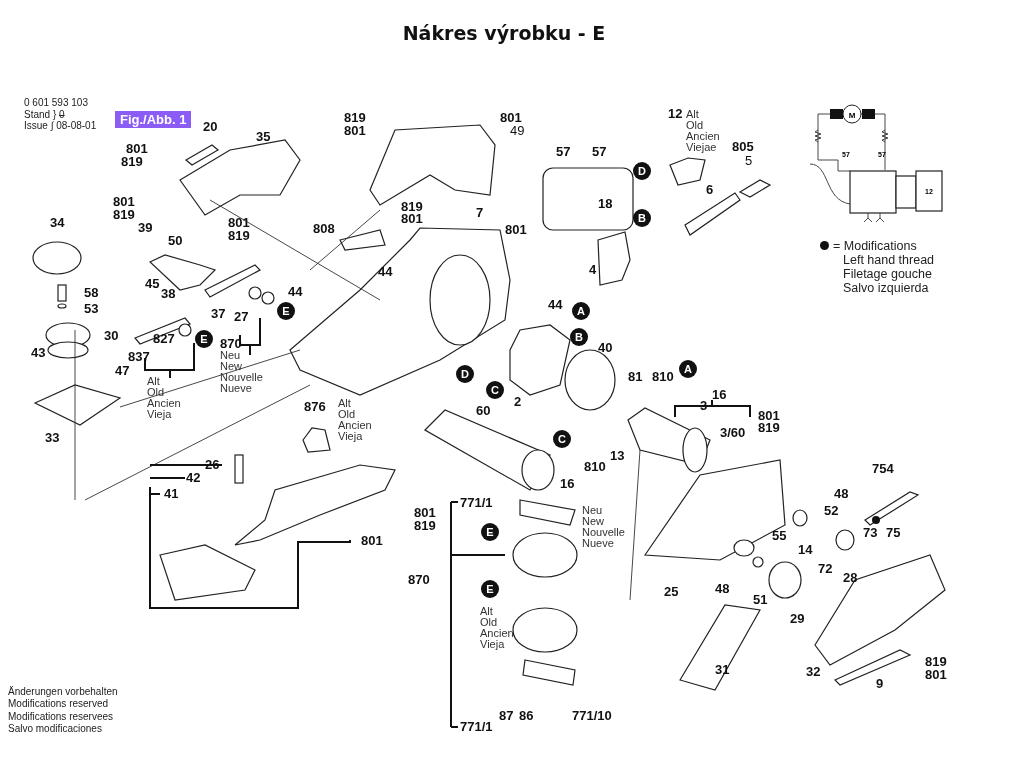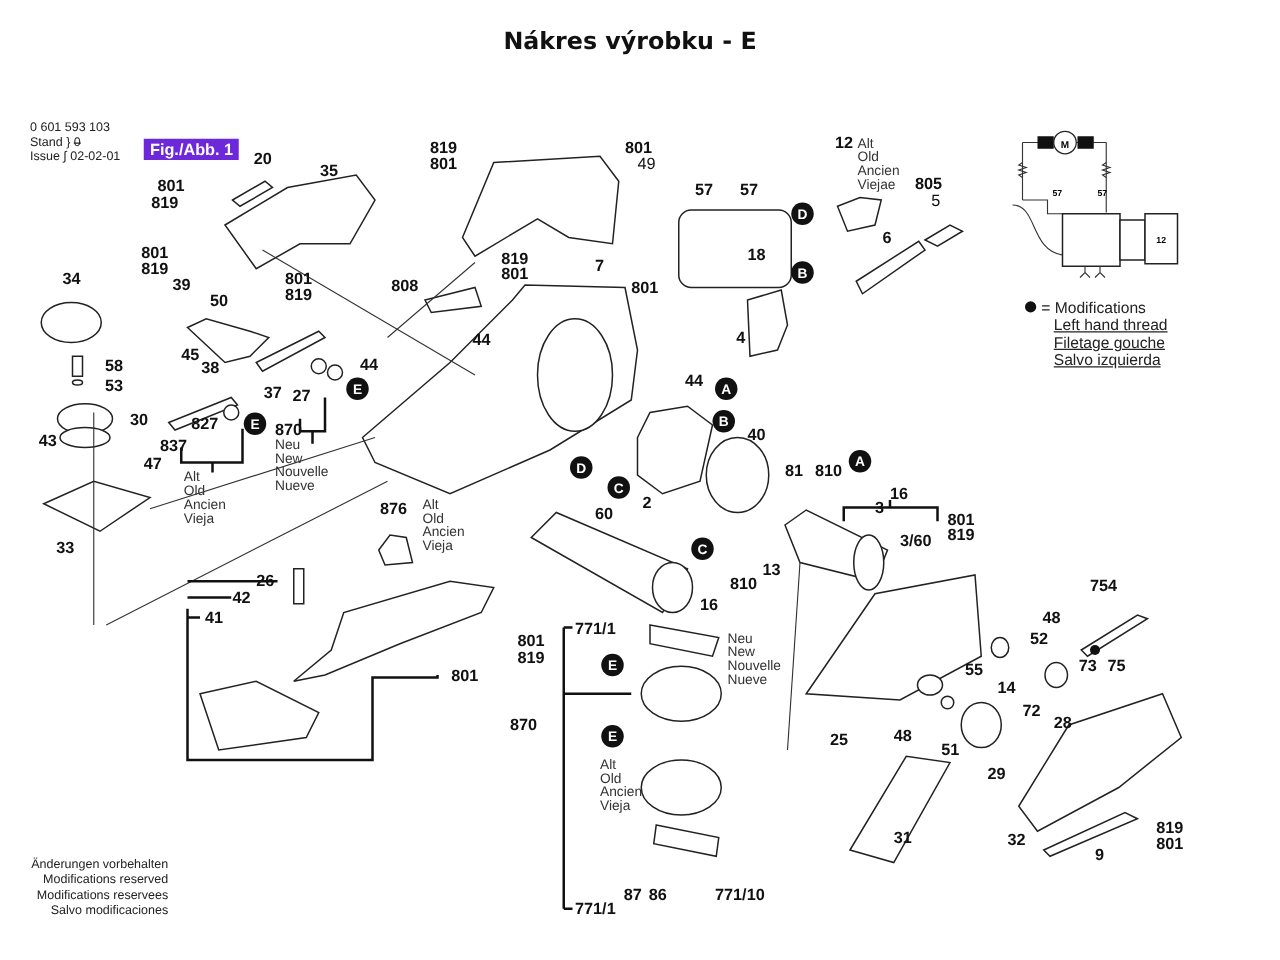--- a/index.html
+++ b/index.html
@@ -1,41 +1,41 @@
 <!DOCTYPE html>
 <html><head>
 <meta charset="utf-8">
 <style>
   html, body { margin:0; padding:0; background:#fff; }
   body { width:1024px; height:768px; position:relative; overflow:hidden; font-family:"Liberation Sans", sans-serif; color:#111; }
   .title { position:absolute; left:0; width:812px; top:22px; text-align:center; font-family:"DejaVu Sans", sans-serif; font-weight:bold; font-size:19px; padding-left:196px; box-sizing:border-box; }
   .meta { position:absolute; left:24px; top:97px; font-size:10px; line-height:11.5px; color:#222; }
-  .fig { position:absolute; left:115px; top:111px; background:#6d28d9; color:#fff; font-weight:bold; font-size:13px; padding:1px 5px; }
-  .footer { position:absolute; left:25px; top:686px; font-size:10px; line-height:12.4px; color:#222;text-align:right; }
+  .fig { position:absolute; left:115px; top:111px; background:#8b5cf6; color:#fff; font-weight:bold; font-size:13px; padding:1px 5px; }
+  .footer { position:absolute; left:8px; top:686px; font-size:10px; line-height:12.4px; color:#222; }
   .legend { position:absolute; left:820px; top:239px; font-size:12.5px; line-height:14px; color:#222; }
   .legend .dot { display:inline-block; width:9px; height:9px; border-radius:50%; background:#111; margin-right:4px; vertical-align:0px; }
-  .legend .ind { padding-left:23px;text-decoration:underline; }
+  .legend .ind { padding-left:23px; }
   svg#diagram { position:absolute; left:0; top:0; }
   .lbl { font-family:"Liberation Sans", sans-serif; font-weight:bold; font-size:13px; fill:#111; }
   .lbls { font-family:"Liberation Sans", sans-serif; font-size:11px; fill:#333; }
   .circ { fill:#111; }
   .circtext { fill:#fff; font-family:"Liberation Sans", sans-serif; font-weight:bold; font-size:11px; }
   .part { fill:#fff; stroke:#222; stroke-width:1.2; }
   .ln { stroke:#333; stroke-width:0.9; fill:none; }
   .br { stroke:#111; stroke-width:2; fill:none; }
 </style>
 </head>
 <body>
 
 <div class="title">Nákres výrobku - E</div>
 
 <div class="meta">
   <div>0 601 593 103</div>
   <div><span>Stand</span> <span>} <s>0</s></span></div>
-  <div><span>Issue</span> ∫ <span>02-02-01</span></div>
+  <div><span>Issue</span> ∫ <span>08-08-01</span></div>
 </div>
 <div class="fig">Fig./Abb. 1</div>
 
 <div class="legend">
   <div><span class="dot"></span><span>= Modifications</span></div>
   <div class="ind">Left hand thread</div>
   <div class="ind">Filetage gouche</div>
   <div class="ind">Salvo izquierda</div>
 </div>
 

